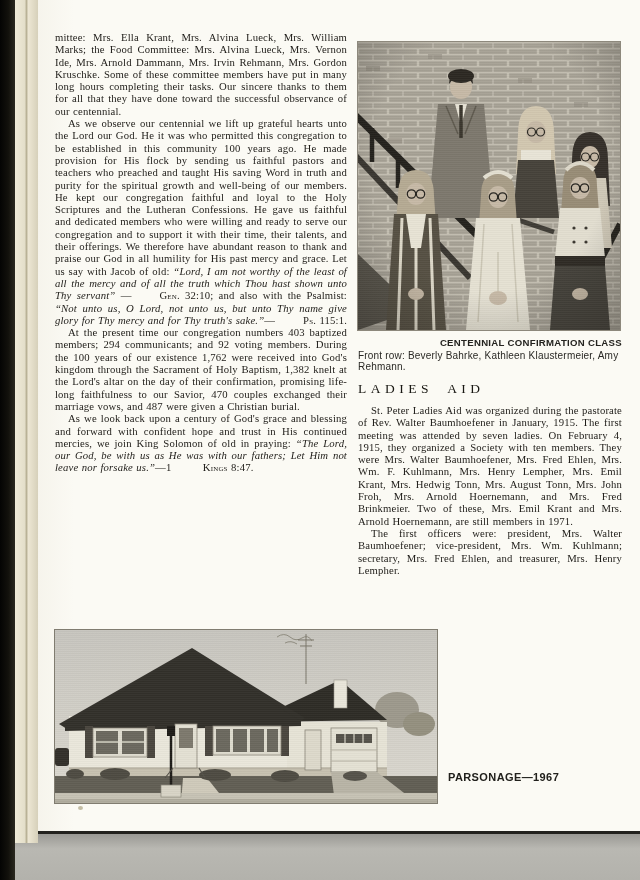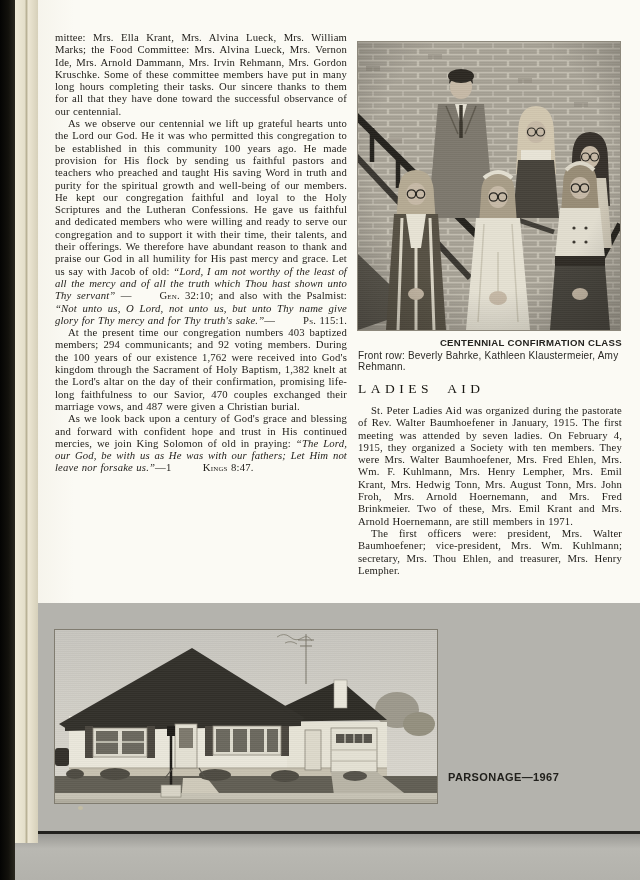--- a/index.html
+++ b/index.html
@@ -5,21 +5,21 @@
   html,body{margin:0;padding:0;}
   .scan{position:relative;width:640px;height:880px;overflow:hidden;background:#b4b3ad;
         font-family:"Liberation Serif",serif;color:#1e1c18;}
   .mat{position:absolute;left:0;top:831px;width:640px;height:49px;
        border-top:3px solid #23221e;
        background:linear-gradient(180deg,#9a9994 0%,#b9b8b2 30%,#b2b1ab 100%);}
   .binding{position:absolute;left:0;top:0;width:15px;height:880px;
        background:linear-gradient(90deg,#040403 0%,#12110c 55%,#2b2920 100%);}
   .page-edges{position:absolute;left:15px;top:0;width:23px;height:843px;
        background:linear-gradient(90deg,#f0ebd8 0%,#e4dfca 42%,#b9b296 50%,#ece6d3 58%,#d6d0ba 100%);}
-  .page{position:absolute;left:38px;top:0;width:602px;height:603px;
+  .page{position:absolute;left:38px;top:0;width:602px;height:831px;
        background:linear-gradient(90deg,#f6f4ec 0%,#fbfaf4 6%,#fbfaf4 100%);}
 
   
   .col-left{position:absolute;left:17px;top:31px;width:292px;}
   .col-right{position:absolute;left:320px;top:42px;width:264px;}
   .body-text{margin:0;font-size:10.7px;line-height:12.3px;text-align:justify;
        letter-spacing:0.15px;word-spacing:0.6px;}
   .indent{text-indent:13px;}
   .i{font-style:italic;}
   .sc{font-variant:small-caps;margin-left:28px;}
@@ -149,21 +149,21 @@
             <polygon points="197,224 247,224 252,288 192,288" fill="#45423b"></polygon>
             <ellipse cx="222" cy="252" rx="8" ry="6" fill="#c6b9a6"></ellipse>
           </g>
           <rect width="262" height="288" fill="url(#vig)"></rect>
         </svg>
       </figure>
       <div class="caption-title">CENTENNIAL CONFIRMATION CLASS</div>
       <p class="caption-line">Front row: Beverly Bahrke, Kathleen Klaustermeier, Amy Rehmann.</p>
       <h2 class="section-heading">LADIES AID</h2>
       <p class="body-text indent">St. Peter Ladies Aid was organized during the pastorate of Rev. Walter Baumhoefener in January, 1915.  The first meeting was attended by seven ladies.  On February 4, 1915, they organized a Society with ten members. They were Mrs. Walter Baumhoefener, Mrs. Fred Ehlen, Mrs. Wm. F. Kuhlmann, Mrs. Henry Lempher, Mrs. Emil Krant, Mrs. Hedwig Tonn, Mrs. August Tonn, Mrs. John Froh, Mrs. Arnold Hoernemann, and Mrs. Fred Brinkmeier.  Two of these, Mrs. Emil Krant and Mrs. Arnold Hoernemann, are still members in 1971.</p>
-      <p class="body-text indent">The first officers were: president, Mrs. Walter Baumhoefener; vice-president, Mrs. Wm. Kuhlmann; secretary, Mrs. Thou Ehlen, and treasurer, Mrs. Henry Lempher.</p>
+      <p class="body-text indent">The first officers were: president, Mrs. Walter Baumhoefener; vice-president, Mrs. Wm. Kuhlmann; secretary, Mrs. Fred Ehlen, and treasurer, Mrs. Henry Lempher.</p>
     </div>
 
     <figure class="photo-bottom">
       <svg width="382" height="173" viewBox="0 0 382 173">
         <defs>
           <linearGradient id="skyg" x1="0" y1="0" x2="0" y2="1">
             <stop offset="0" stop-color="#c7c5be"></stop>
             <stop offset="1" stop-color="#dcd9d0"></stop>
           </linearGradient>
         </defs>

